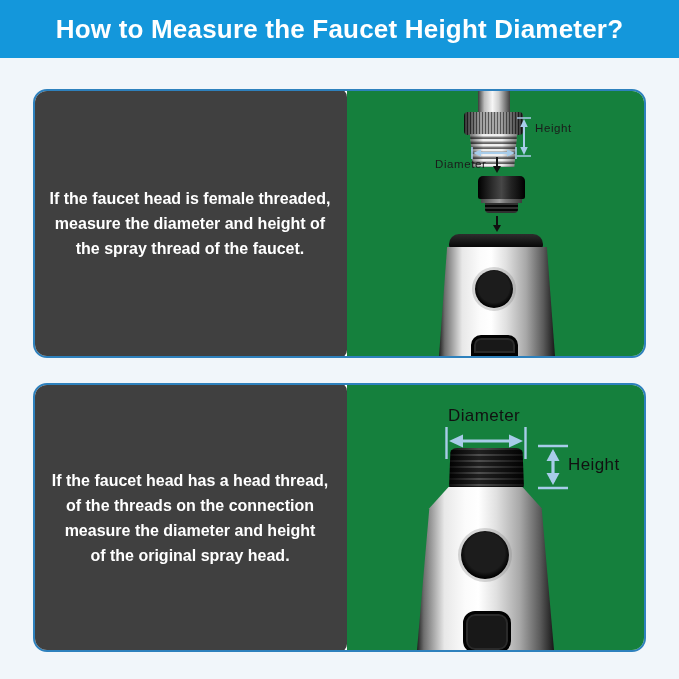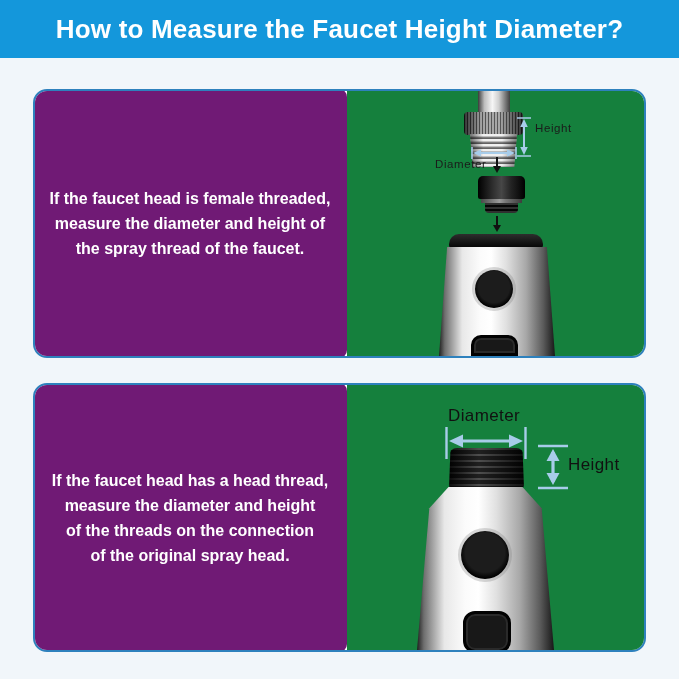--- a/index.html
+++ b/index.html
@@ -25,21 +25,21 @@
   
   .panel{
     position:absolute;left:33px;width:609px;height:265px;
     background:#fff;border:2px solid #2E81BD;border-radius:14px;
     overflow:hidden;
   }
   .panel-1{top:89px;}
   .panel-2{top:383px;}
   .blue-box{
     position:absolute;left:-2px;top:-2px;bottom:-2px;width:314px;
-    background:#701a75;border-radius:14px 8px 8px 14px;
+    background:#404040;border-radius:14px 8px 8px 14px;
     display:flex;flex-direction:column;justify-content:center;align-items:center;
     padding:0 10px;box-sizing:border-box;
   }
   .blue-box .line{
     color:#fff;font-weight:bold;font-size:16px;line-height:25px;text-align:center;
     white-space:nowrap;
   }
   .diagram{
     position:absolute;left:312px;top:0;width:297px;height:265px;background:#15803d;
   }
@@ -193,19 +193,19 @@
       </svg>
       <div class="abs lbl-lg" style="left:221px;top:70px;">Height</div>
 
       <div class="abs chrome-body body-2" style="left:70px;top:102px;width:137px;height:163px;"></div>
       <div class="abs btn-circle" style="left:114px;top:146px;width:48px;height:48px;"></div>
       <div class="abs btn-rect btn-rect-2" style="left:116px;top:226px;width:48px;height:42px;"></div>
     </div>
 
     <div class="blue-box">
       <div class="line">If the faucet head has a head thread,</div>
+      <div class="line">of the threads on the connection</div>
       <div class="line">measure the diameter and height</div>
-      <div class="line">of the threads on the connection</div>
       <div class="line">of the original spray head.</div>
     </div>
   </div>
 
 </div>
 
 </body></html>

